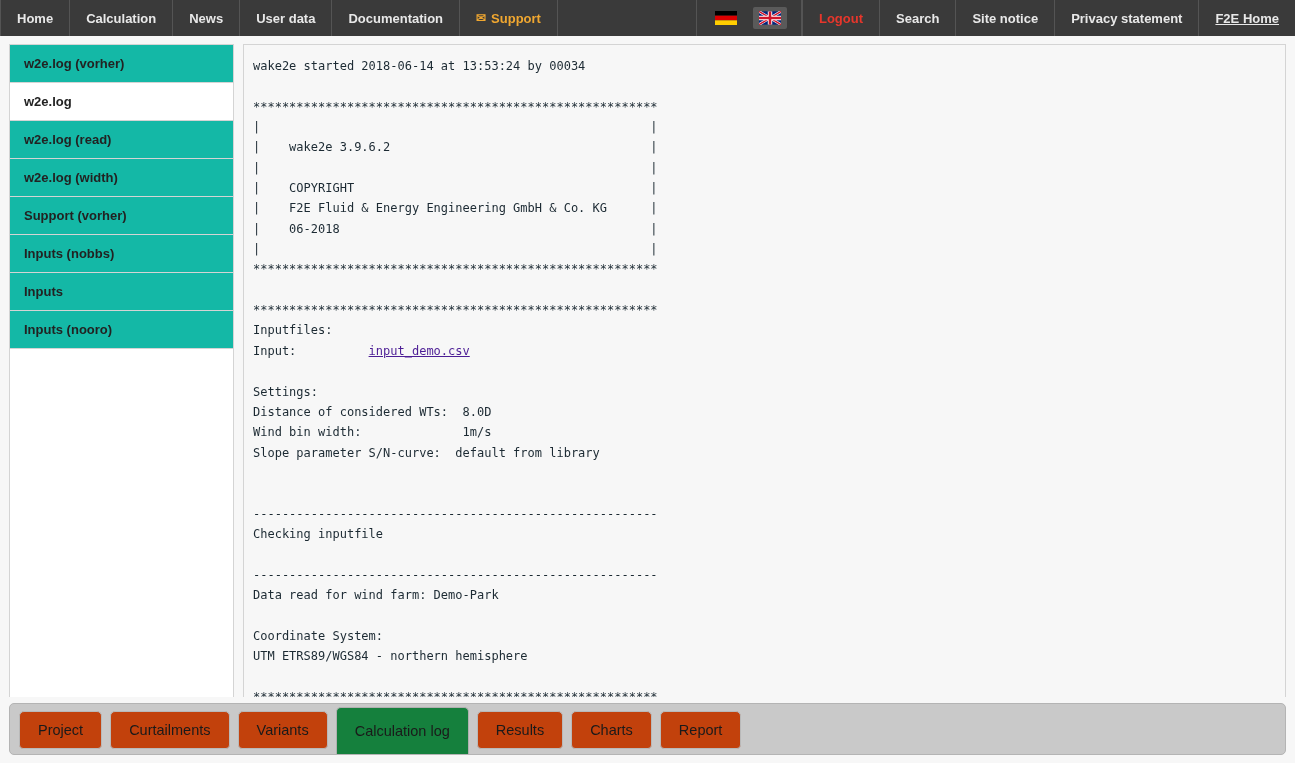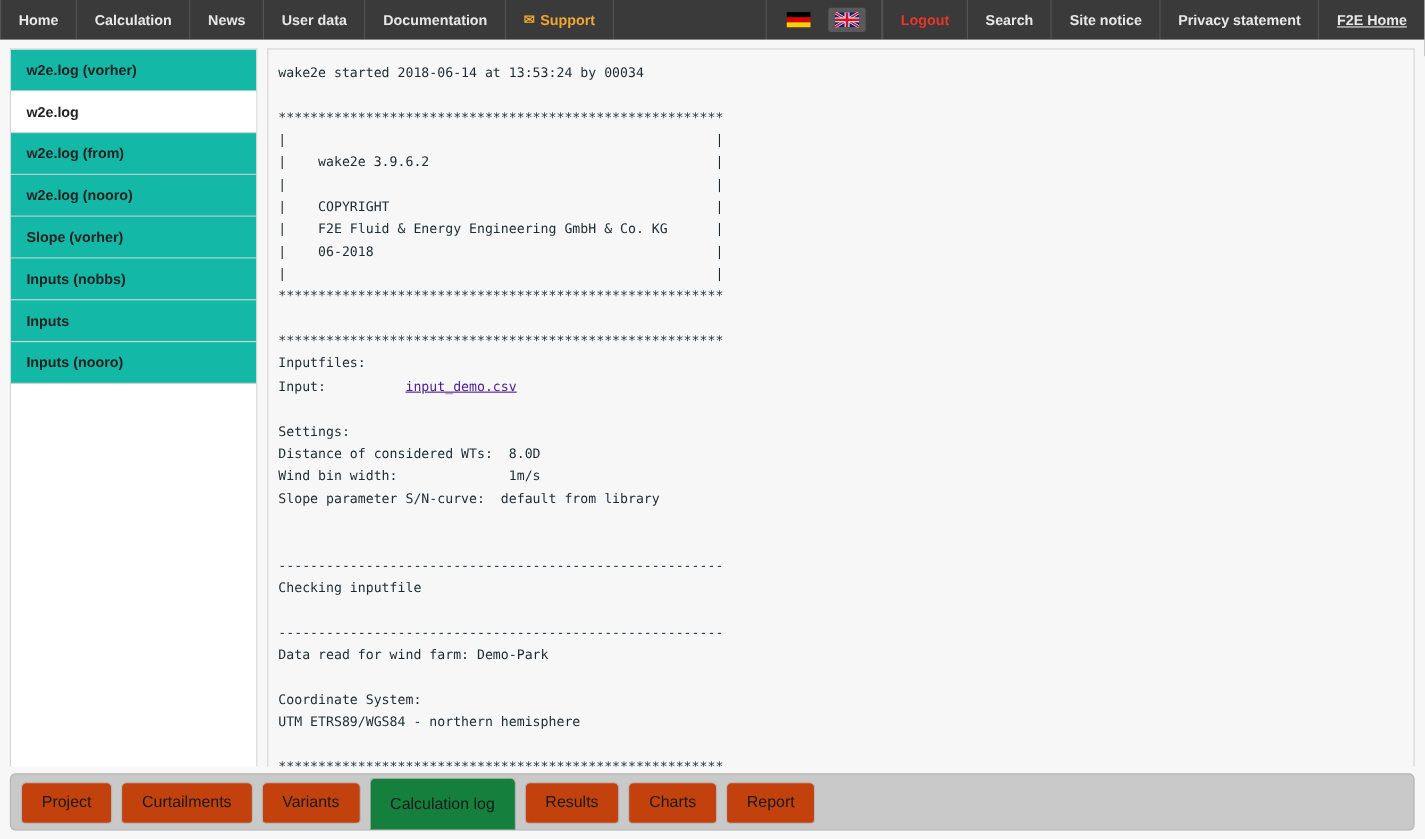--- a/index.html
+++ b/index.html
@@ -216,27 +216,27 @@
 <div class="content">
   <div class="panel-row">
     <div class="sidebar" id="sidebar">
         <div class="side-item">
           <span>w2e.log (vorher)</span>
         </div>
         <div class="side-item selected">
           <span>w2e.log</span>
         </div>
         <div class="side-item">
-          <span>w2e.log (from)</span>
-        </div>
-        <div class="side-item">
-          <span>w2e.log (nooro)</span>
-        </div>
-        <div class="side-item">
-          <span>Slope (vorher)</span>
+          <span>w2e.log (read)</span>
+        </div>
+        <div class="side-item">
+          <span>w2e.log (width)</span>
+        </div>
+        <div class="side-item">
+          <span>Support (vorher)</span>
         </div>
         <div class="side-item">
           <span>Inputs (nobbs)</span>
         </div>
         <div class="side-item">
           <span>Inputs</span>
         </div>
         <div class="side-item">
           <span>Inputs (nooro)</span>
         </div>

